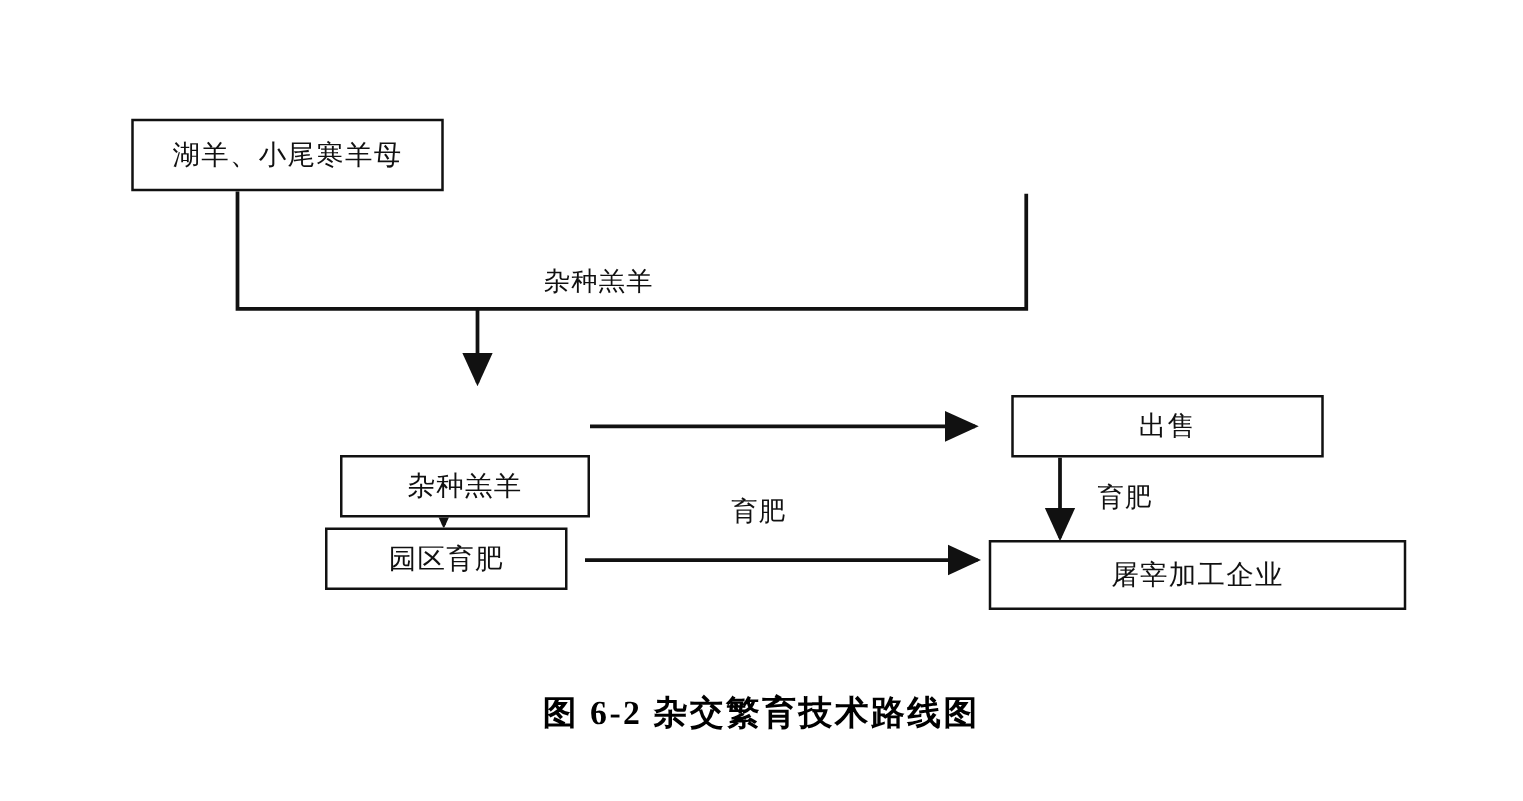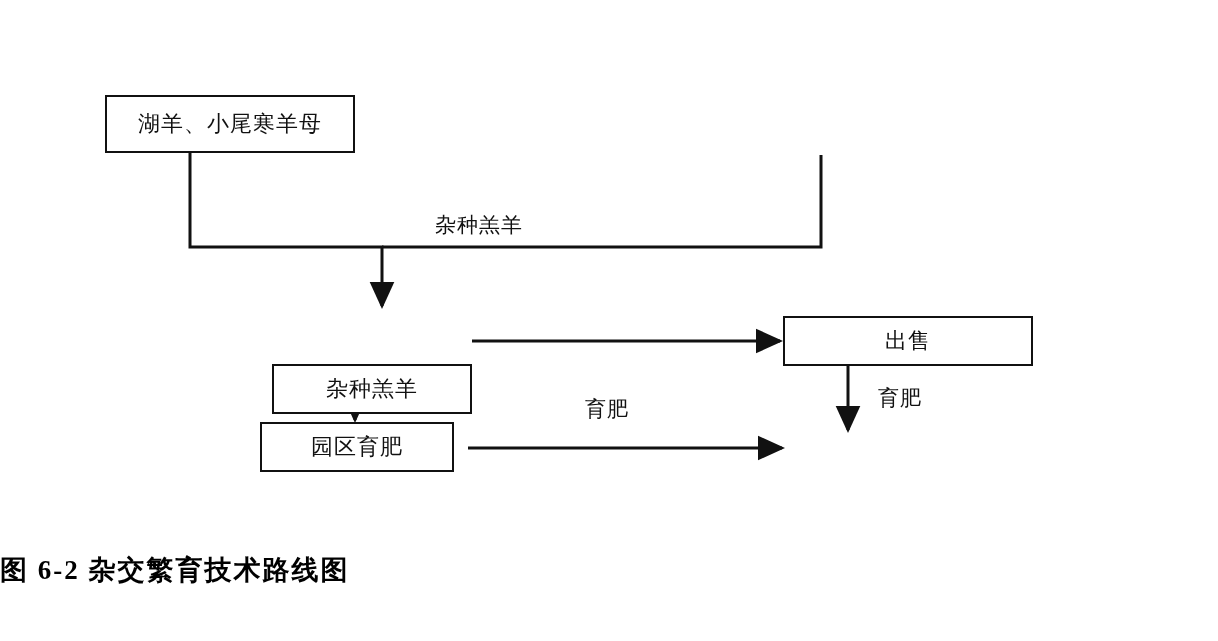--- a/index.html
+++ b/index.html
@@ -38,21 +38,21 @@
     line-height: 1;
     letter-spacing: 1px;
     color: #111111;
     white-space: nowrap;
     z-index: 4;
     background: transparent;
   }
   .caption {
     position: absolute;
     width: 100%;
-    text-align: left;
+    text-align: center;
     font-size: 27px;
     font-weight: bold;
     letter-spacing: 2px;
     color: #000000;
   }
   svg.wires {
     position: absolute;
     left: 0;
     top: 0;
     width: 1218px;
@@ -92,28 +92,31 @@
 
   <div class="node" style="left:105px; top:95px; width:250px; height:58px;">
     <span>湖羊、小尾寒羊母</span>
   </div>
 
 
   <div class="node" style="left:272px; top:316px; width:200px; height:50px;margin-top:48px;">
     <span>杂种羔羊</span>
   </div>
 
-  <div class="node" style="left:783px; top:316px; width:250px; height:50px;">
+  <div class="node" style="left:809px; top:316px; width:250px; height:50px;">
     <span>出售</span>
   </div>
 
   <div class="node" style="left:260px; top:422px; width:194px; height:50px;">
     <span>园区育肥</span>
   </div>
 
+  <div class="node" style="left:791px; top:432px; width:334px; height:56px;">
+    <span>屠宰加工企业</span>
+  </div>
 
   <div class="edge-label" style="left:435px; top:215px;">杂种羔羊</div>
 
   <div class="edge-label" style="left:585px; top:399px;">育肥</div>
 
   <div class="edge-label" style="left:878px; top:388px;">育肥</div>
 
   <div class="caption" style="left:0; top:552px;">图 6-2  杂交繁育技术路线图</div>
 
 </div>

